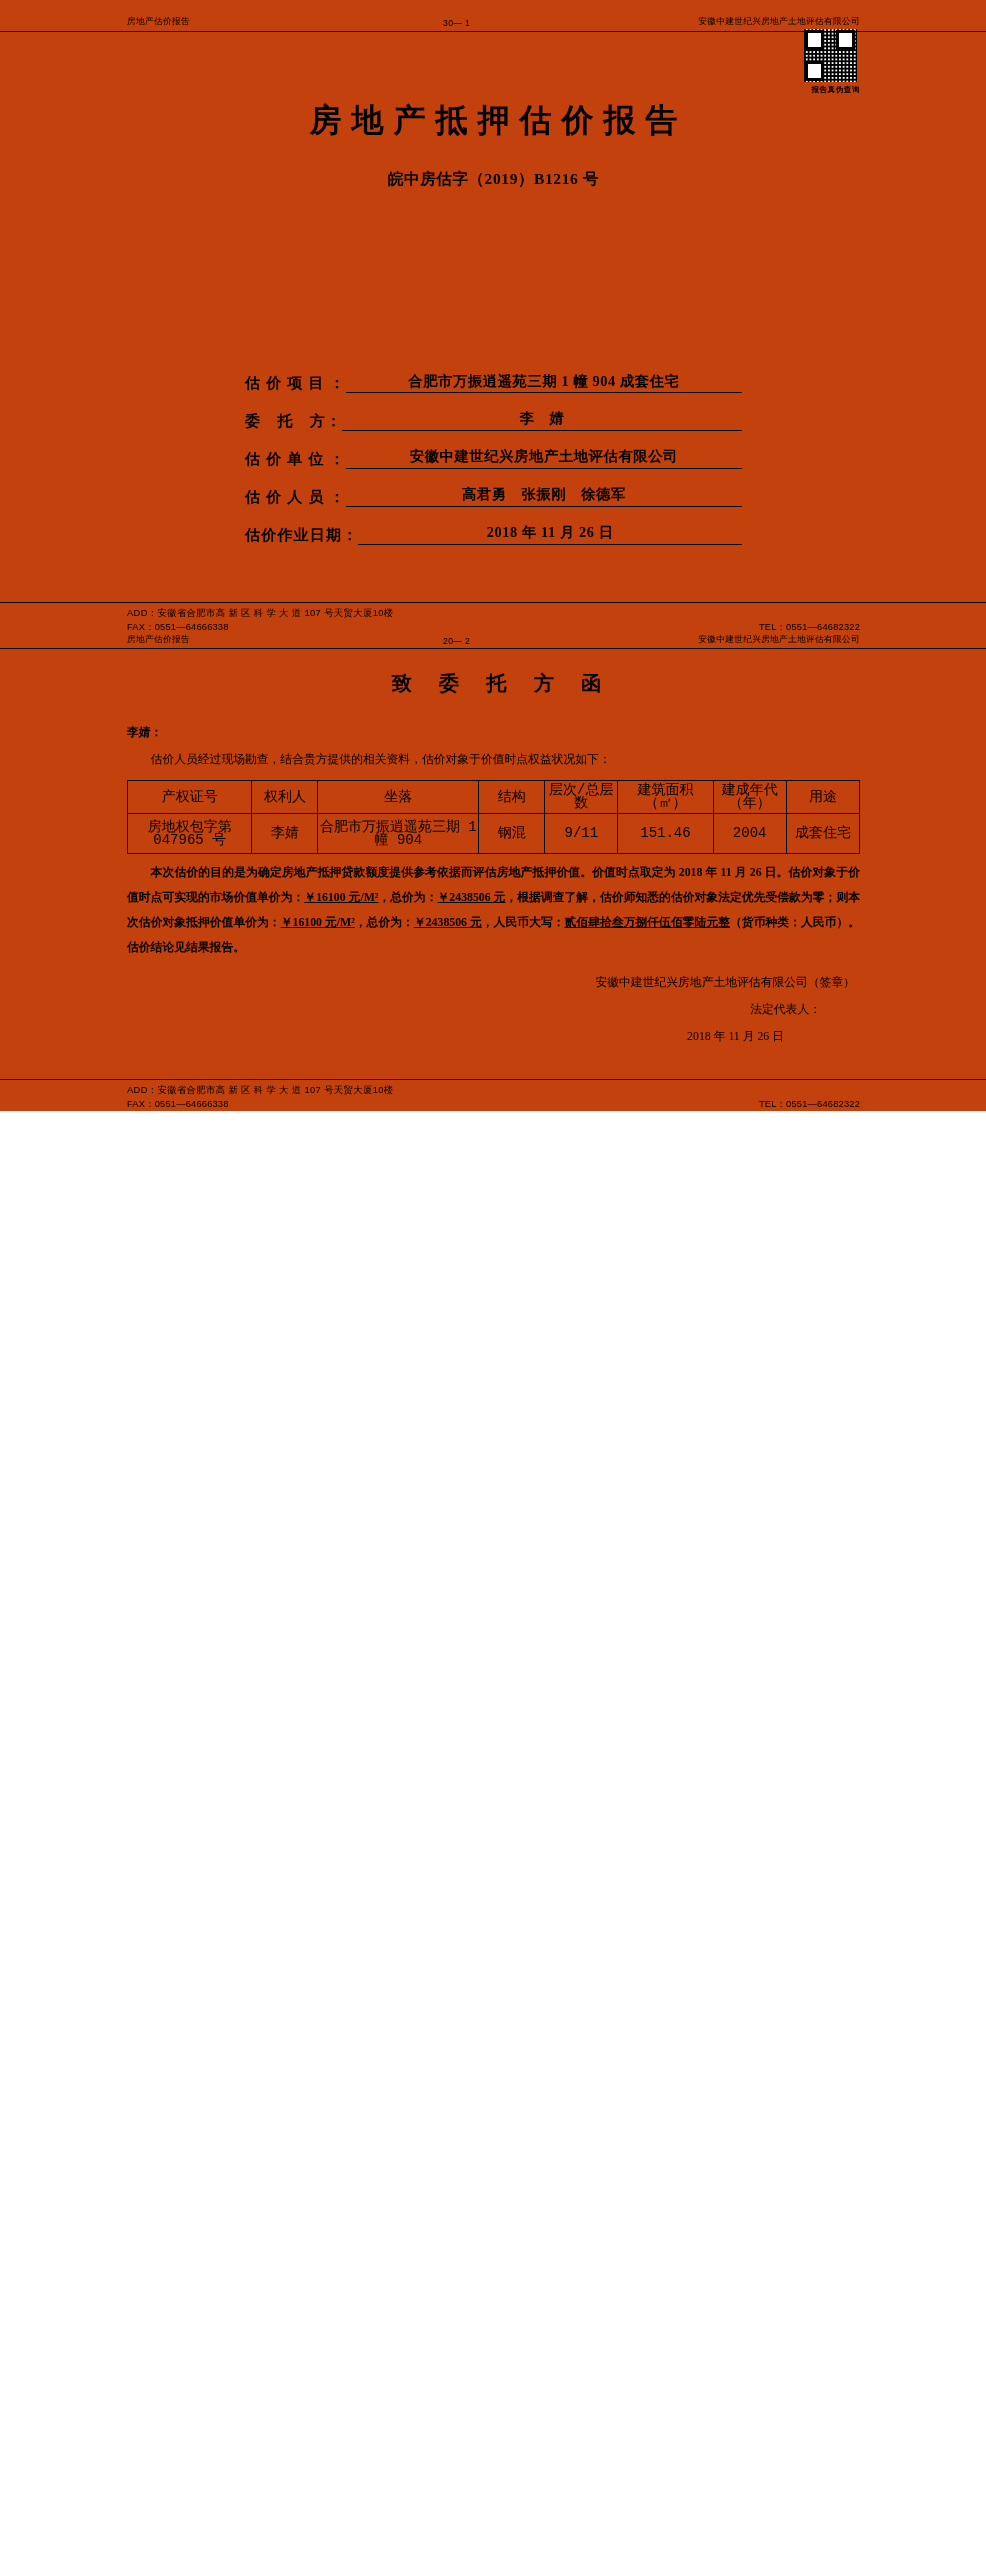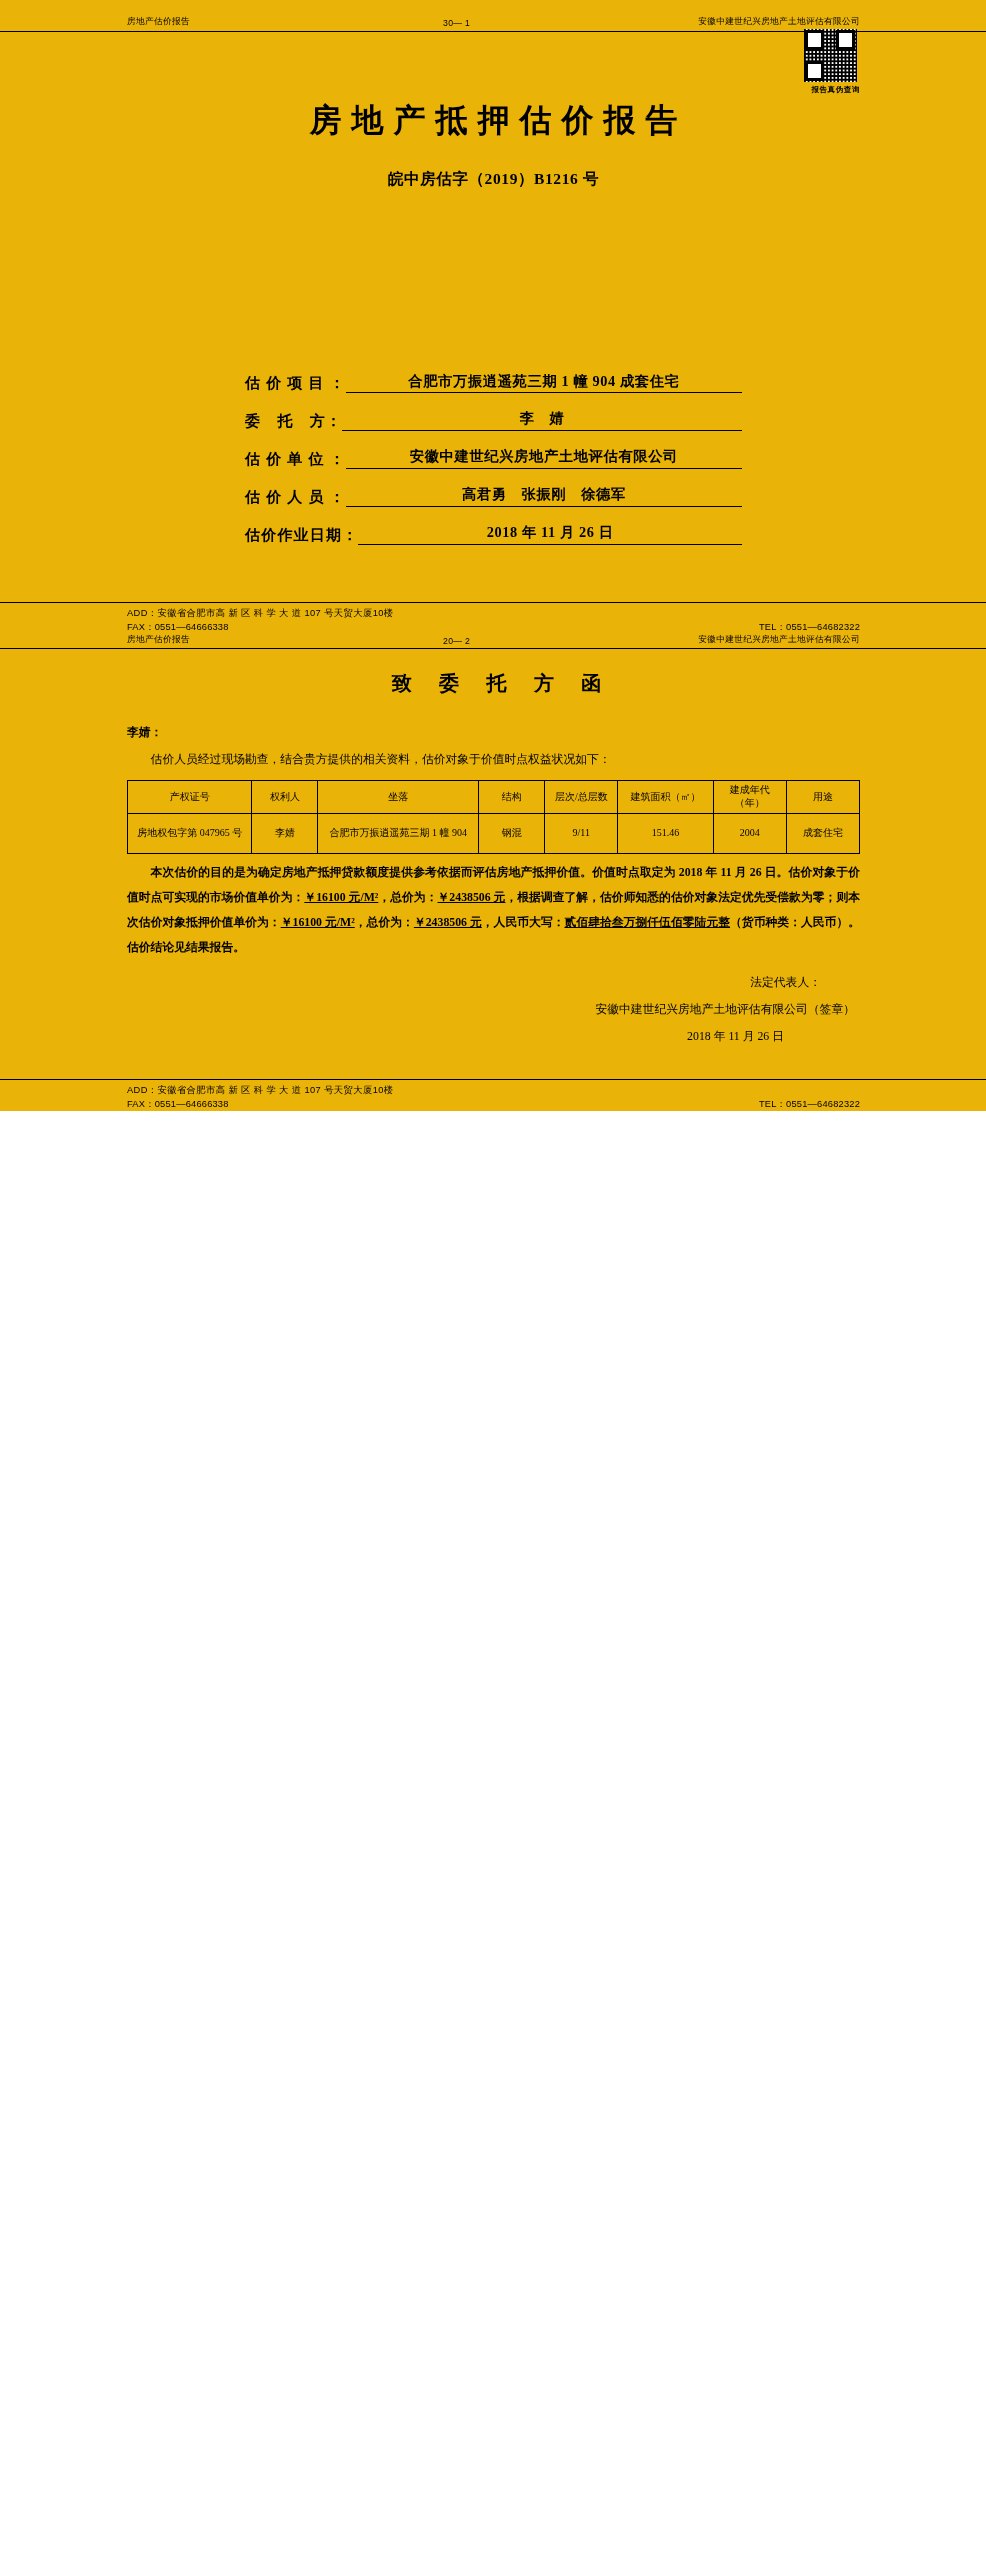--- a/index.html
+++ b/index.html
@@ -10,21 +10,21 @@
   body {
     width: 987px;
     font-family: "Liberation Serif", "DejaVu Serif", serif;
     color: #000;
     -webkit-font-smoothing: antialiased;
   }
   .page {
     position: relative;
     width: 987px;
     margin: 0 auto;
-    background: #eab308;
+    background: #c2410c;
   }
 
   
   .running-head {
     display: flex;
     align-items: flex-end;
     justify-content: space-between;
     font-family: "Liberation Sans", sans-serif;
     font-size: 8.7px;
     padding: 0 127px 2.5px 127px;
@@ -171,22 +171,22 @@
     line-height: 25px;
   }
   .b { font-weight: bold; }
   .bu { font-weight: bold; text-decoration: underline; }
 
   
   table.prop {
     border-collapse: collapse;
     width: 100%;
     margin: 7.5px 0 6.2px 0;
-    font-size: 10px;
-    font-family: Liberation Serif, serif;
+    font-size: 14px;
+    font-family: Liberation Mono, monospace;
   }
   table.prop th, table.prop td {
     border: 0.6px solid #000;
     text-align: center;
     vertical-align: middle;
     padding: 3.7px 1.2px;
     line-height: 12.4px;
   }
   table.prop th { font-weight: normal; height: 21px; }
   table.prop td { height: 32px; }
@@ -320,22 +320,22 @@
         </tr>
       </tbody>
     </table>
 
 
     <p class="para b">
       <span>本次估价的目的是为确定房地产抵押贷款额度提供参考依据而评估房地产抵押价值。价值时点取定为 2018 年 11 月 26 日。估价对象于价值时点可实现的市场价值单价为：</span><span class="bu">￥16100 元/M²</span><span>，总价为：</span><span class="bu">￥2438506 元</span><span>，根据调查了解，估价师知悉的估价对象法定优先受偿款为零；则本次估价对象抵押价值单价为：</span><span class="bu">￥16100 元/M²</span><span>，总价为：</span><span class="bu">￥2438506 元</span><span>，人民币大写：</span><span class="bu">贰佰肆拾叁万捌仟伍佰零陆元整</span><span>（货币种类：人民币）。估价结论见结果报告。</span>
     </p>
 
     <div class="sign-block">
+      <div class="sign-line">安徽中建世纪兴房地产土地评估有限公司（签章）</div>
       <div class="sign-line indent1">法定代表人：</div>
-      <div class="sign-line">安徽中建世纪兴房地产土地评估有限公司（签章）</div>
       <div class="sign-line indent2">2018 年 11 月 26 日</div>
     </div>
 
   </div>
 
   <div class="page2-bottom-spacer"></div>
 
   <div class="addr-block">
     <div class="addr-line1">ADD：安徽省合肥市高 新 区 科 学 大 道 107 号天贸大厦10楼</div>
     <div class="addr-line2">

